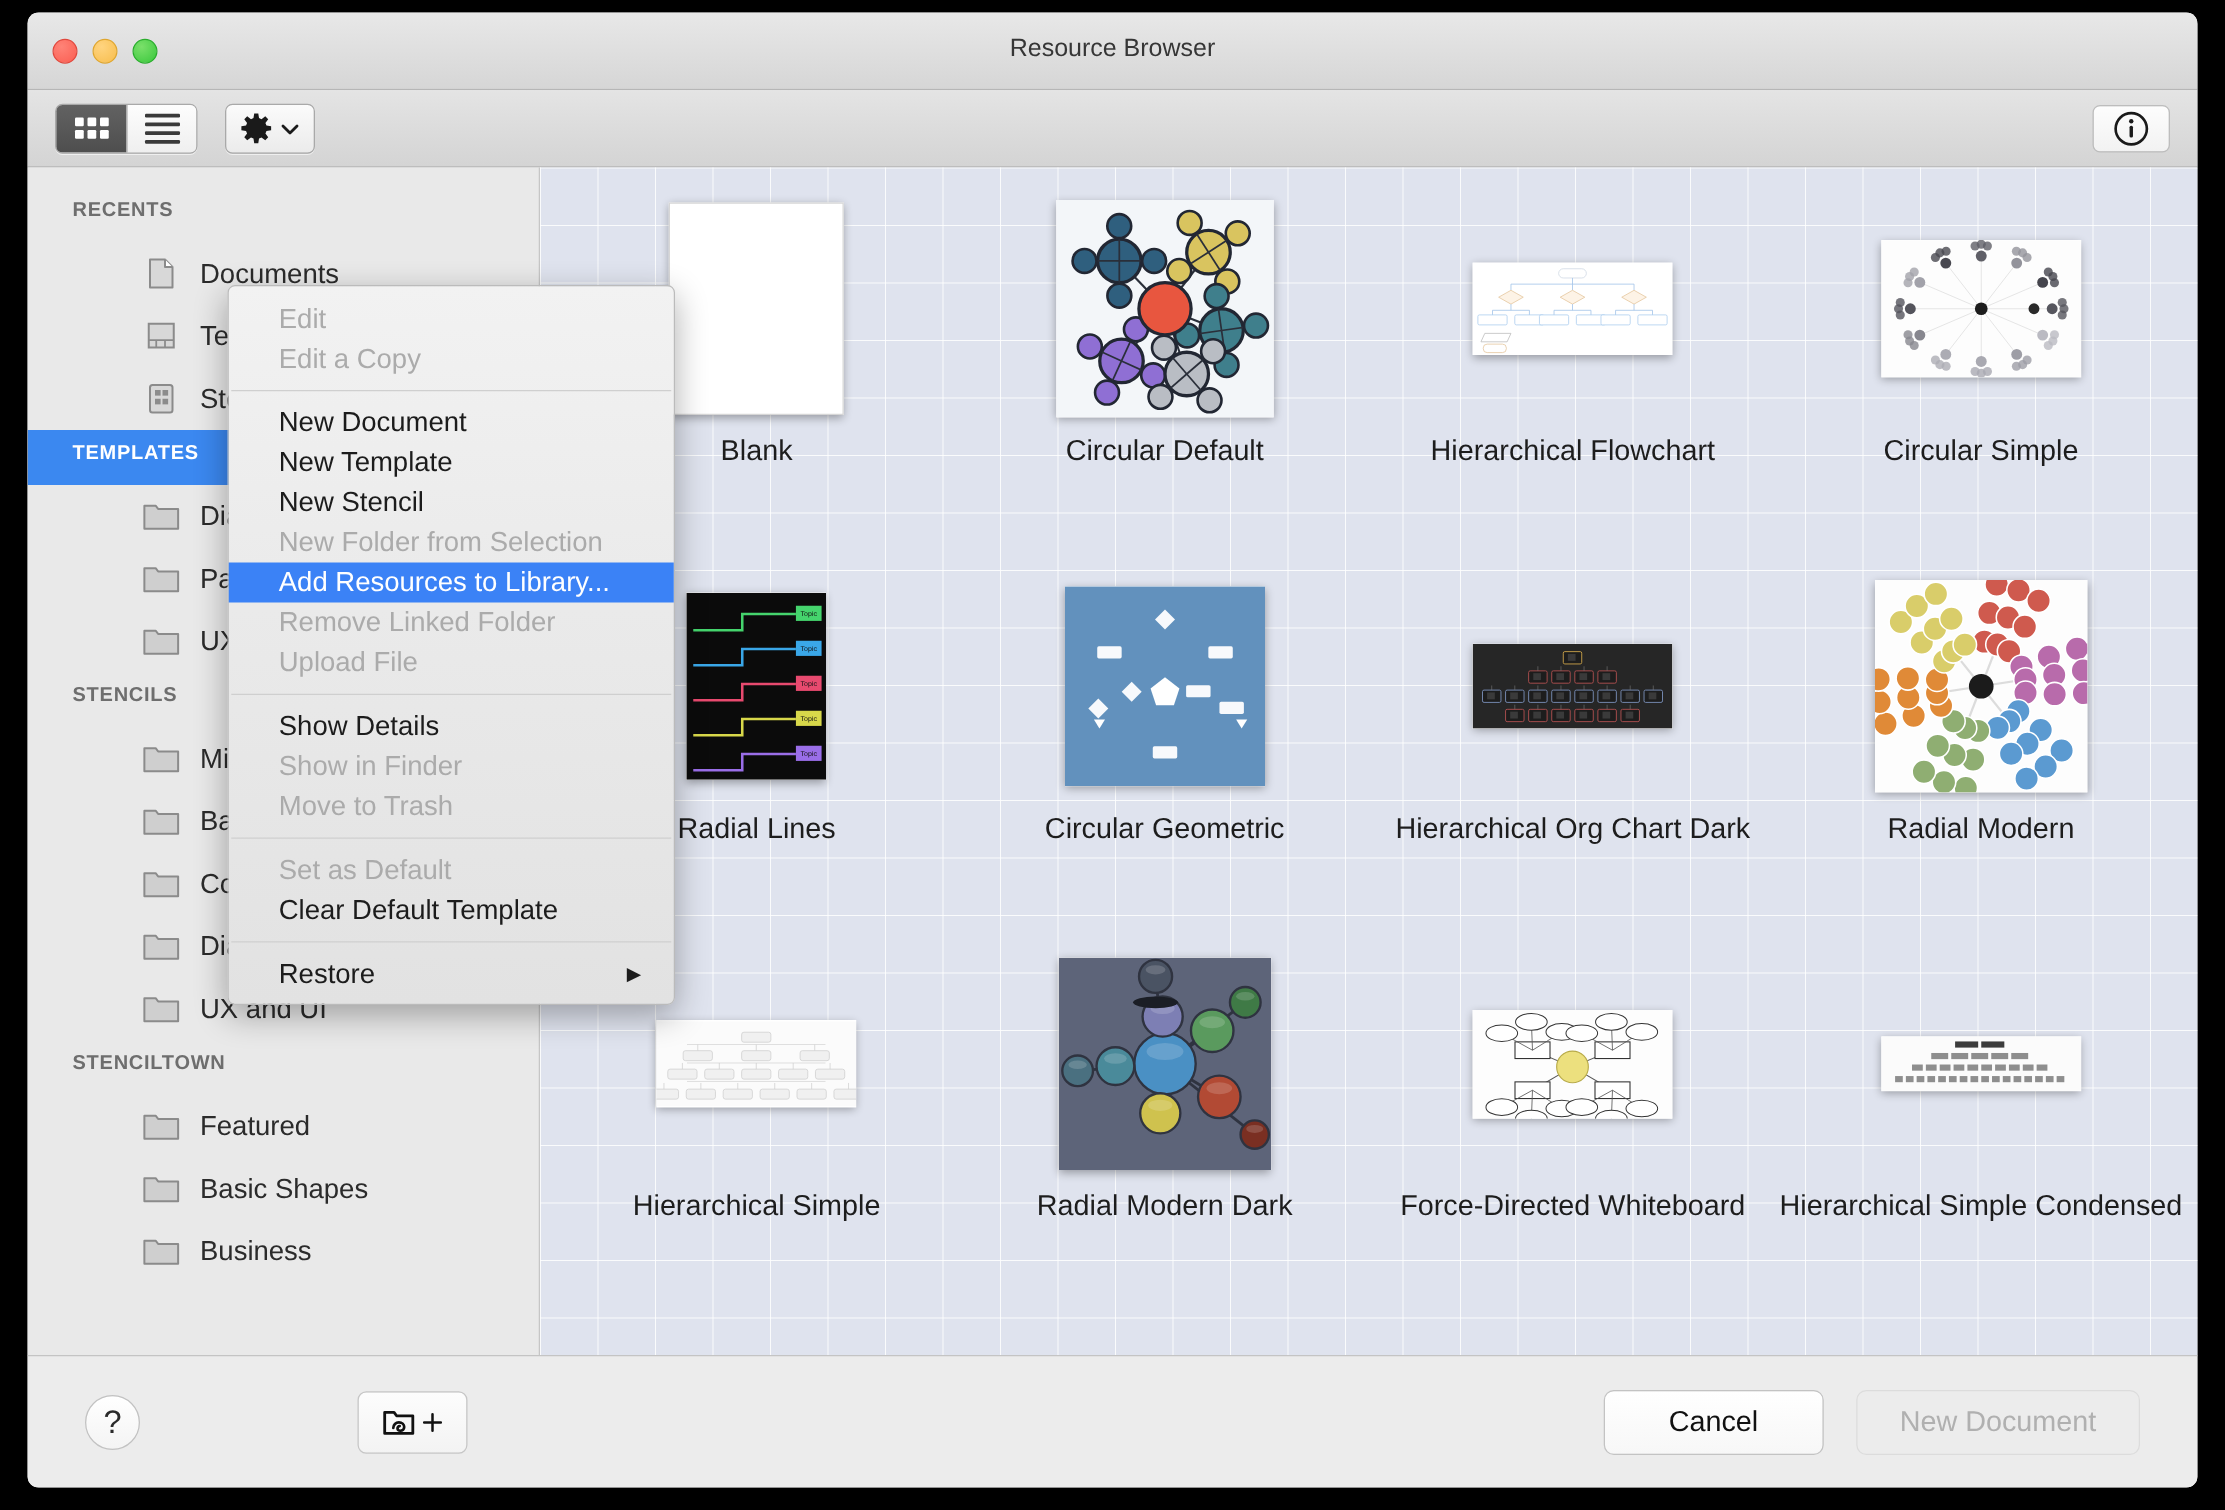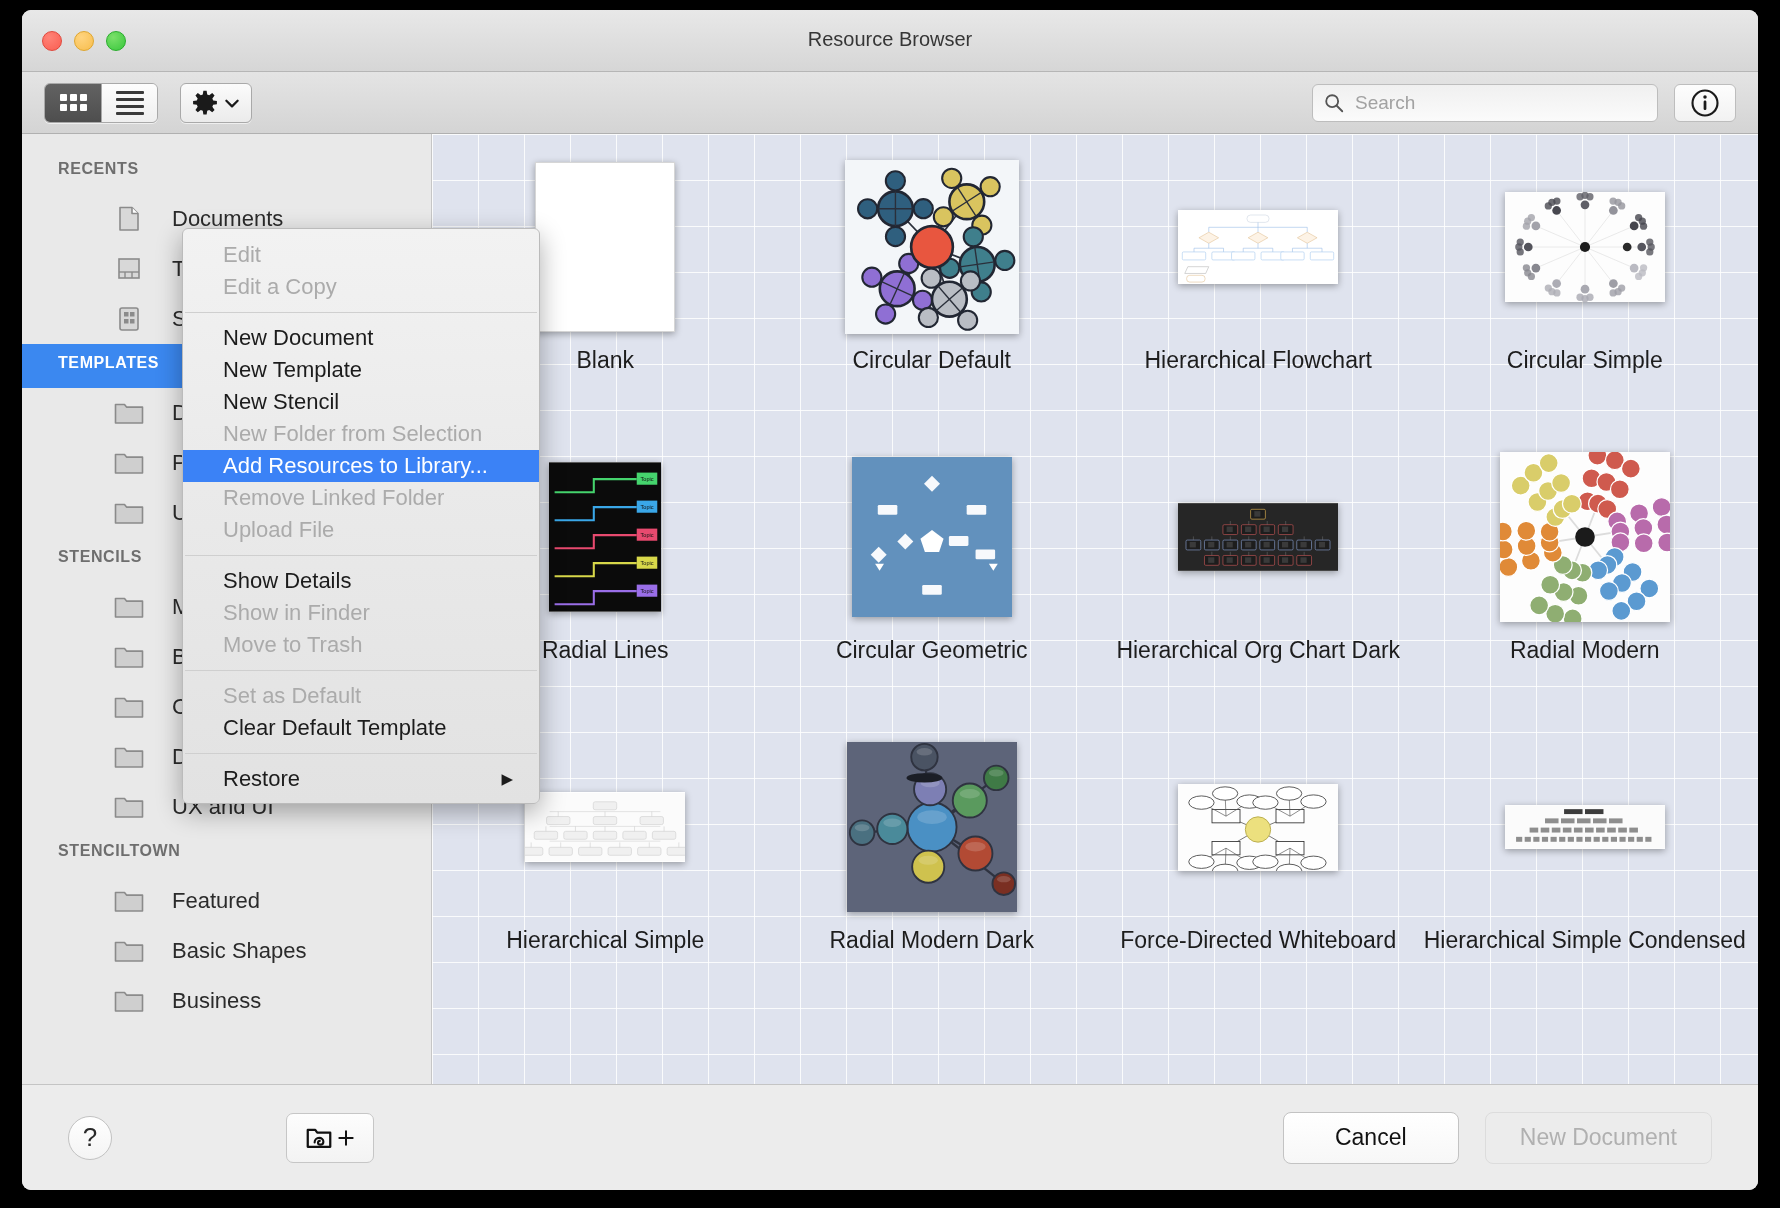--- a/index.html
+++ b/index.html
@@ -95,39 +95,39 @@
     width: 410px; flex: none; background: #e9e9e9;
     border-right: 1px solid #c6c6c6;
     overflow: hidden; padding-top: 16px;
   }
   .sb-header {
     font-size: 16px; font-weight: bold; color: #6e6e6e;
     letter-spacing: 0.6px; padding: 10px 0 10px 36px; height: 44px;
   }
   .sb-header.selected { background: #3b88f0; color: #fff; }
   .sb-item {
-    display: flex; align-items: center; gap: 28px;
+    display: flex; align-items: center; gap: 16px;
     padding-left: 92px; height: 50px; font-size: 22px; color: #2b2b2b;
   }
   .ic { width: 30px; height: 28px; flex: none; }
 
   
   .content {
     flex: 1; position: relative; overflow: hidden;
     background-color: #dfe3ee;
     background-image:
       linear-gradient(to right, rgba(255,255,255,0.85) 1px, transparent 1px),
       linear-gradient(to bottom, rgba(255,255,255,0.85) 1px, transparent 1px);
     background-size: 46px 46px;
   }
   .grid-items {
     display: grid;
     grid-template-columns: repeat(4, 1fr);
     padding: 22px 10px 0 10px;
-    row-gap: 10px;
+    row-gap: 22px;
   }
   .cell {
     display: flex; flex-direction: column; align-items: center; justify-content: flex-start;
     height: 280px; padding-top: 6px;
   }
   .thumb-box {
     height: 170px; display: flex; align-items: center; justify-content: center;
     width: 100%;
   }
   .thumb {
@@ -223,27 +223,20 @@
       <svg width="28" height="28" viewBox="0 0 24 24">
         <path fill="#1a1a1a" d="M12 8.2a3.8 3.8 0 100 7.6 3.8 3.8 0 000-7.6zm0 5.6a1.8 1.8 0 110-3.6 1.8 1.8 0 010 3.6z"></path>
         <path fill="#1a1a1a" d="M13.4 1.5h-2.8l-.5 3.2-1.7.7-2.6-1.9-2 2 1.9 2.6-.7 1.7-3.2.5v2.8l3.2.5.7 1.7-1.9 2.6 2 2 2.6-1.9 1.7.7.5 3.2h2.8l.5-3.2 1.7-.7 2.6 1.9 2-2-1.9-2.6.7-1.7 3.2-.5v-2.8l-3.2-.5-.7-1.7 1.9-2.6-2-2-2.6 1.9-1.7-.7z"></path>
       </svg>
       <svg width="18" height="18" viewBox="0 0 16 16">
         <path d="M3 6l5 5 5-5" stroke="#1a1a1a" stroke-width="2" fill="none" stroke-linecap="round" stroke-linejoin="round"></path>
       </svg>
     </div>
 
     <div class="search-wrap">
-      <div class="searchfield">
-        <svg width="22" height="22" viewBox="0 0 24 24">
-          <circle cx="10" cy="10" r="6.5" stroke="#555" stroke-width="2" fill="none"></circle>
-          <line x1="15" y1="15" x2="21" y2="21" stroke="#555" stroke-width="2" stroke-linecap="round"></line>
-        </svg>
-        <input type="text" placeholder="Search" style="">
-      </div>
       <div class="info-btn">
         <svg width="30" height="30" viewBox="0 0 24 24">
           <circle cx="12" cy="12" r="10" stroke="#1a1a1a" stroke-width="1.7" fill="none"></circle>
           <circle cx="12" cy="7.2" r="1.4" fill="#1a1a1a"></circle>
           <rect x="10.9" y="10" width="2.2" height="7.6" rx="1" fill="#1a1a1a"></rect>
         </svg>
       </div>
     </div>
   </div>
 

